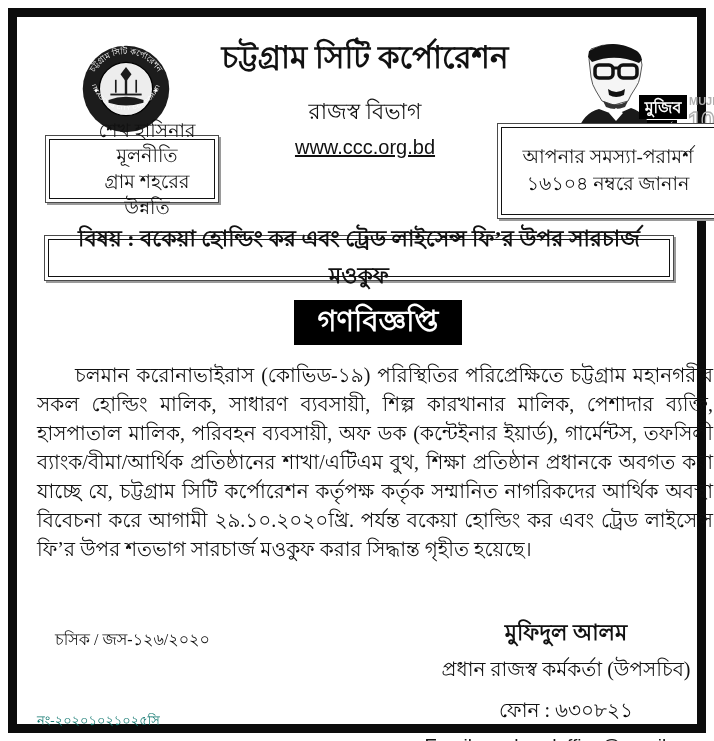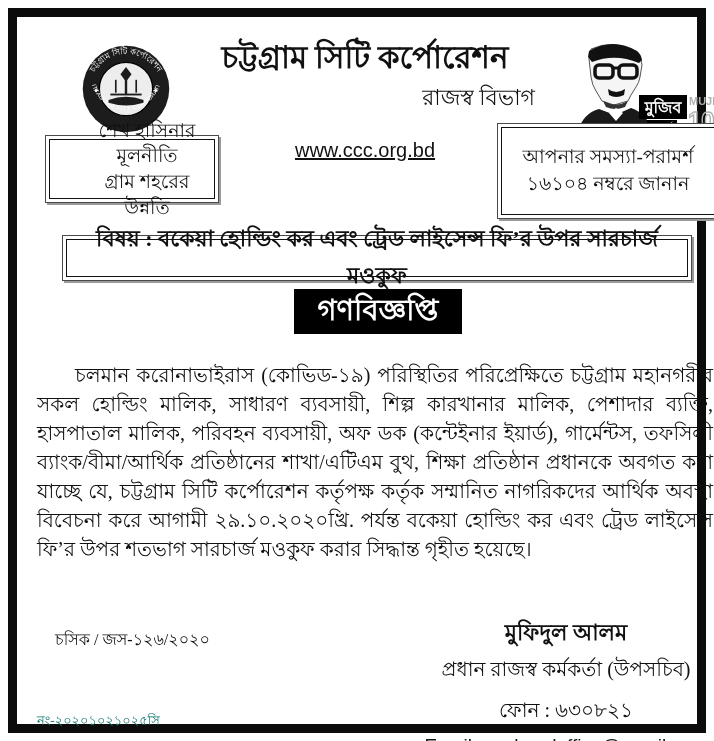--- a/index.html
+++ b/index.html
@@ -8,42 +8,42 @@
     font-family:"Liberation Serif", serif; color:#111; overflow:hidden;
   }
   .frame {
     position:absolute; left:8px; top:8px; width:680px; height:707px;
     border:9px solid #0c0c0c; background:#fff;
   }
   
   .seal { position:absolute; left:62px; top:26px; width:94px; height:92px; }
   .head-center { position:absolute; left:178px; top:24px; width:340px; text-align:center; }
   .org-name { font-size:31px; font-weight:bold; line-height:1.1; }
-  .dept { font-size:22px; margin-top:5px;text-align:right; }
+  .dept { font-size:22px; margin-top:19px; }
   .website {
     display:inline-block; font-family:"Liberation Sans", sans-serif;
-    font-size:20px; text-decoration:underline; margin-top:22px; color:#111; cursor:pointer;
+    font-size:20px; text-decoration:underline; margin-top:5px; color:#111; cursor:pointer;
   }
   .mujib { position:absolute; left:536px; top:20px; width:168px; height:100px; }
   
   .dbox { position:absolute; border:1px solid #4a4a4a; background:#fff; padding:3px; box-shadow:2px 2px 0 #9a9a9a; }
   .dbox-inner {
     border:1px solid #111; width:100%; height:100%; box-sizing:border-box;
     display:flex; flex-direction:column; align-items:center; justify-content:center;
     text-align:center;
   }
   .slogan-box { left:28px; top:118px; width:166px; height:60px; }
   .slogan-box .dbox-inner { font-size:19px; line-height:1.35;padding-left:30px; }
   .hotline-box { left:480px; top:106px; width:214px; height:88px; }
   .hotline-box .dbox-inner { font-size:19px; line-height:1.4; }
-  .subject-box { left:45px; top:218px; width:622px; height:38px; }
+  .subject-box { left:27px; top:218px; width:622px; height:38px; }
   .subject-box .dbox-inner { font-size:22px; font-weight:bold; }
   
   .notice-box {
-    position:absolute; left:277px; top:272px; width:168px; height:45px;
+    position:absolute; left:277px; top:283px; width:168px; height:45px;
     background:#000; color:#fff; display:flex; align-items:center; justify-content:center;
     font-size:29px; font-weight:bold;
   }
   
   .body-text { position:absolute; left:20px; top:344px; width:676px; font-size:20px; line-height:1.45; text-align:justify; }
   .body-text p { margin:0 0 12px 0; text-indent:38px;font-family:Liberation Serif, serif; }
   
   .memo-no { position:absolute; left:38px; top:610px; font-size:16px; }
   .signature { position:absolute; left:398px; top:598px; width:302px; text-align:center; }
   .sig-name { font-size:22px; font-weight:bold; }

